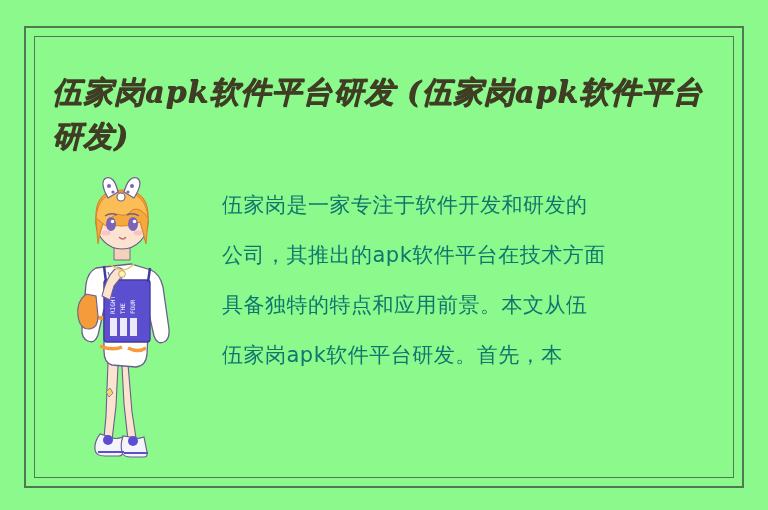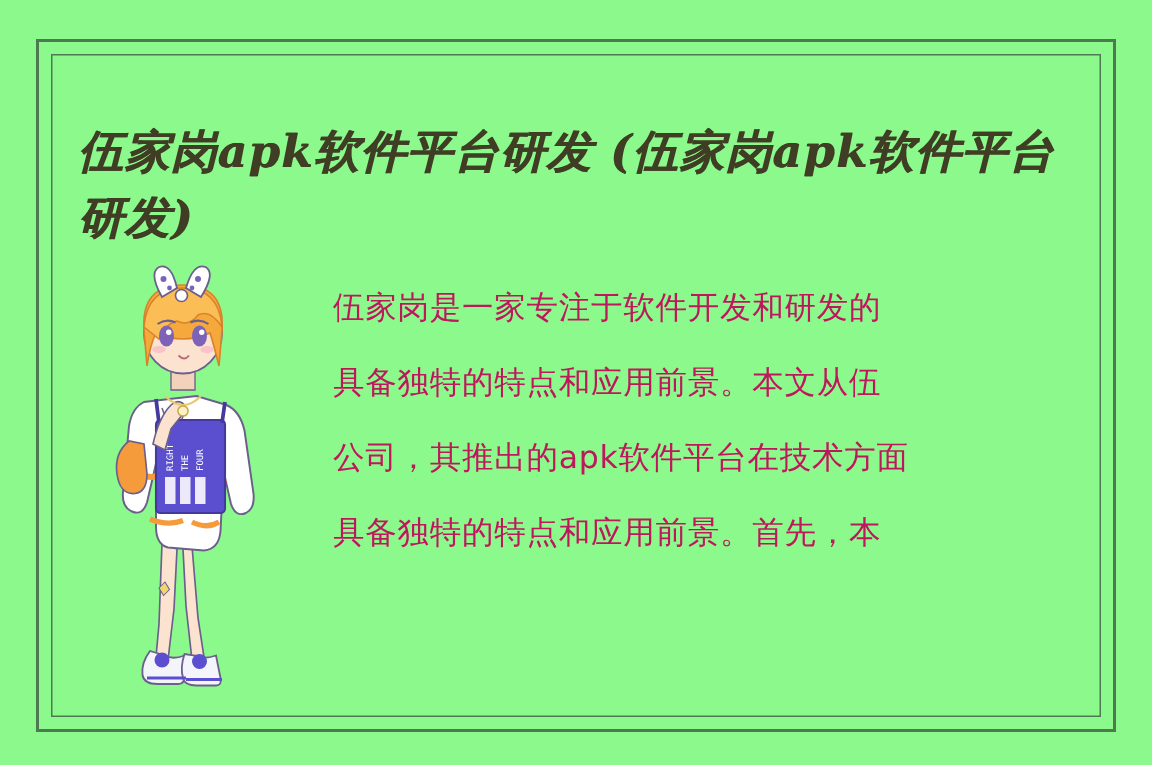--- a/index.html
+++ b/index.html
@@ -41,21 +41,21 @@
     height: 442px;
     border: 1px solid #4e7a52;
     box-sizing: border-box;
     pointer-events: none;
   }
 
   
   .title {
     position: absolute;
     left: 52px;
-    top: 80px;
+    top: 70px;
     width: 660px;
     font-family: "DejaVu Serif", "Liberation Serif", serif;
     font-style: italic;
     font-weight: 700;
     font-size: 30px;
     line-height: 44px;
     letter-spacing: 1px;
     color: #3f3d24;
     text-shadow: 0.6px 0.6px 0 #3f3d24;
     white-space: pre-wrap;
@@ -70,21 +70,21 @@
     height: 300px;
   }
   .illus svg { display: block; width: 120px; height: 300px; }
 
   
   .body-copy {
     position: absolute;
     left: 222px;
     top: 180px;
     width: 518px;
-    color: #be185d;
+    color: #0f766e;
     font-family: "DejaVu Sans", "Liberation Sans", sans-serif;
     font-size: 21px;
     line-height: 50px;
     letter-spacing: 0.5px;
     text-align: justify;
     text-justify: inter-character;
   }
   .body-copy p { margin: 0; }
 </style>
 </head>
@@ -175,18 +175,18 @@
         <circle cx="51" cy="16" r="1.6" fill="#7c63b8"></circle>
         <circle cx="70" cy="10" r="2" fill="#7c63b8"></circle>
         <circle cx="66" cy="16" r="1.6" fill="#7c63b8"></circle>
         <circle cx="59" cy="21" r="4" fill="#ffffff" stroke="#6b5f8c" stroke-width="1.1"></circle>
       </g>
     </svg>
   </div>
 
   <div class="body-copy">
     <p>伍家岗是一家专注于软件开发和研发的</p>
+    <p>公司，其推出的apk软件平台在技术方面</p>
     <p>具备独特的特点和应用前景。本文从伍</p>
-    <p>公司，其推出的apk软件平台在技术方面</p>
-    <p>具备独特的特点和应用前景。首先，本</p>
+    <p>伍家岗apk软件平台研发。首先，本</p>
   </div>
 
 </div>
 
 </body></html>

